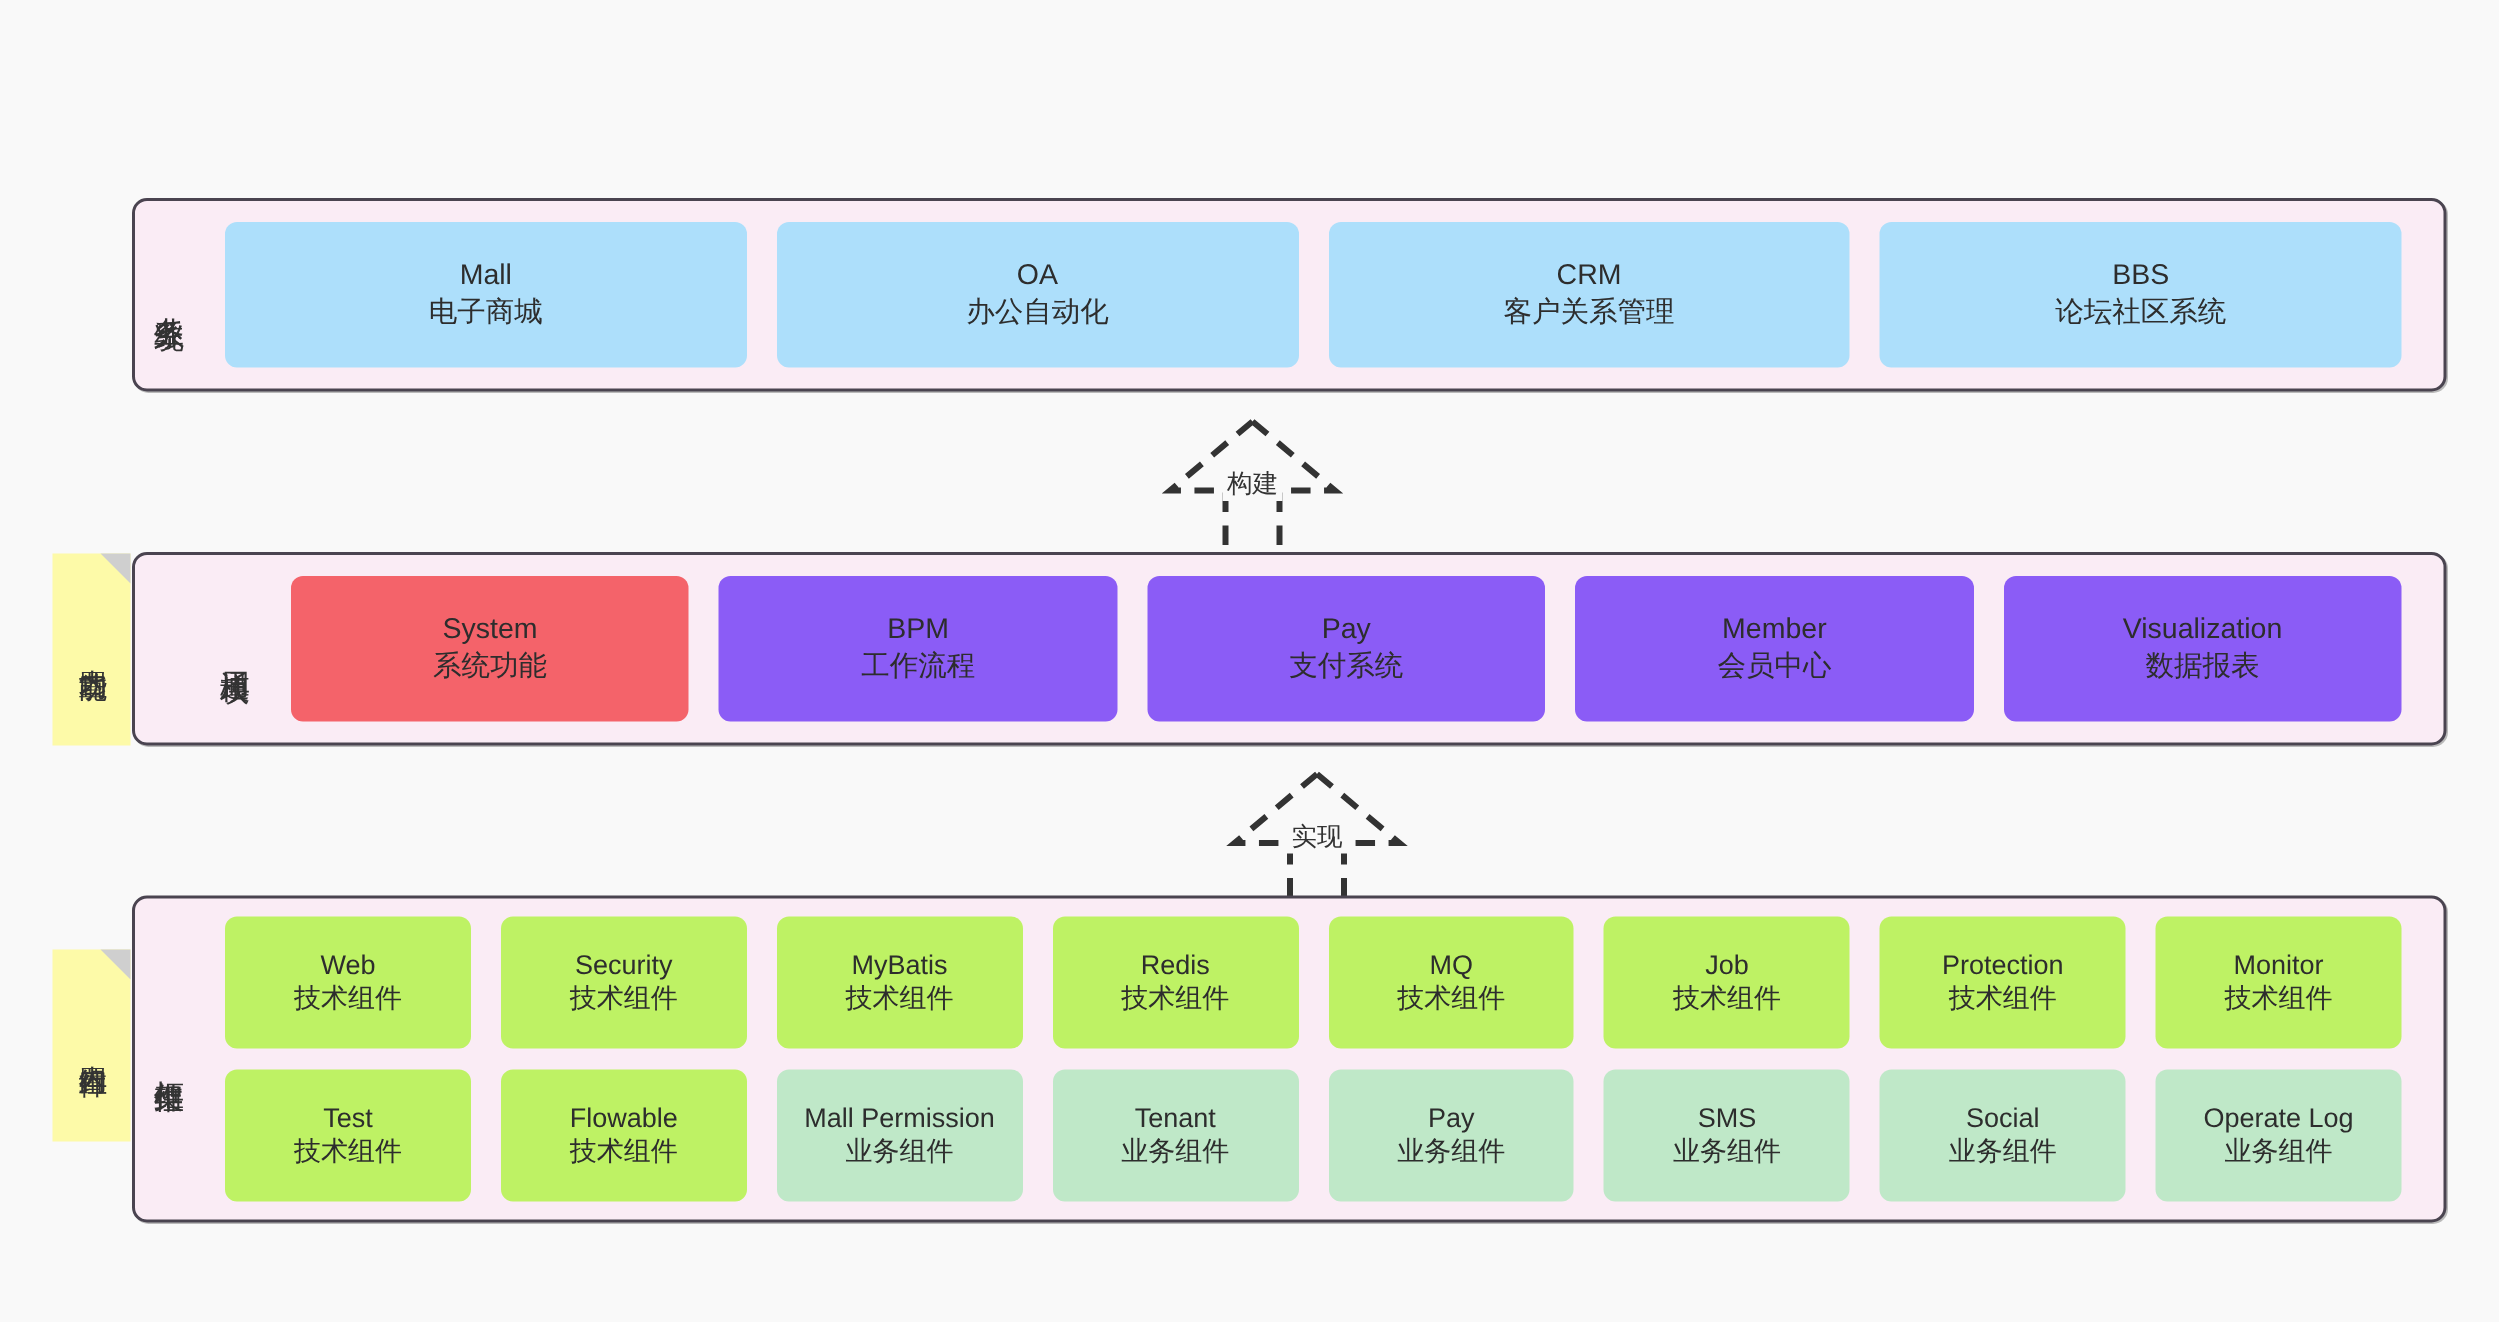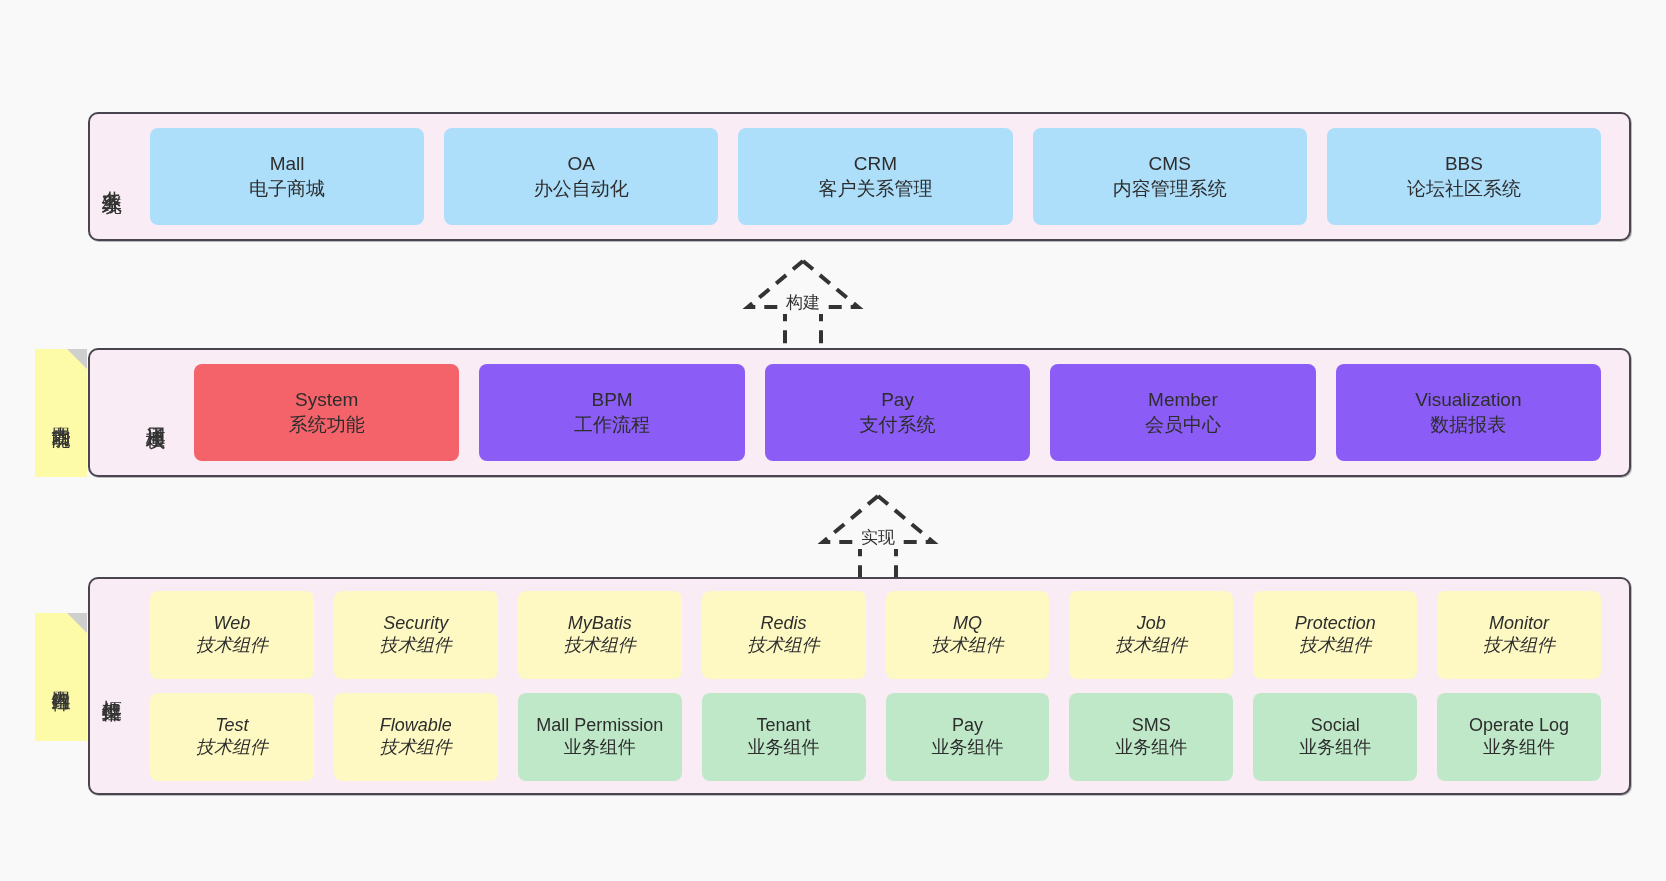--- a/index.html
+++ b/index.html
@@ -13,20 +13,21 @@
     font-family: "Liberation Sans", "DejaVu Sans", sans-serif;
     color: #333333;
     overflow: hidden;
     position: relative;
   }
 
   #canvas {
     position: relative;
     width: 1666px;
     height: 668px;
+    margin-top: 20px;
   }
 
   
   .layer {
     position: absolute;
     background: #faecf5;
     border: 2px solid #4a4450;
     border-radius: 10px;
     box-sizing: border-box;
     display: flex;
@@ -77,21 +78,21 @@
     min-width: 0;
   }
   .box .b-en { white-space: nowrap; }
   .box .b-cn { white-space: nowrap; }
   .box.wrap-en .b-en { white-space: normal; }
 
   
   .c-blue       { background: #addffb; }
   .c-red        { background: #f4636a; }
   .c-pink       { background: #8b5cf6; }
-  .c-green      { background: #fef9c3; font-style: italic; }
+  .c-green      { background: #bef264; }
   .c-lightgreen { background: #bfe8c8; }
 
   
   #layer-business {
     left: 88px;
     top: 112px;
     width: 1543px;
     height: 129px;
   }
 
@@ -169,21 +170,21 @@
     left: 50%;
     transform: translateX(-50%);
     top: 36px;
     font-size: 17px;
     color: #333333;
     background: #f9f9f9;
     padding: 0 3px;
     white-space: nowrap;
     user-select: none;
   }
-  #arrow-build   { left: 728px; top: 255px; }
+  #arrow-build   { left: 760px; top: 255px; }
   #arrow-impl    { left: 803px; top: 490px; text-align: center; }
 </style>
 </head>
 <body>
 
 <div id="canvas">
 
   <div class="layer" id="layer-business">
     <div class="layer-title">业务系统</div>
     <div class="layer-body">
@@ -192,24 +193,20 @@
         <span class="b-en">Mall</span>
         <span class="b-cn">电子商城</span>
       </div>
       <div class="box c-blue">
         <span class="b-en">OA</span>
         <span class="b-cn">办公自动化</span>
       </div>
       <div class="box c-blue">
         <span class="b-en">CRM</span>
         <span class="b-cn">客户关系管理</span>
-      </div>
-      <div class="box c-blue">
-        <span class="b-en">CMS</span>
-        <span class="b-cn">内容管理系统</span>
       </div>
       <div class="box c-blue">
         <span class="b-en">BBS</span>
         <span class="b-cn">论坛社区系统</span>
       </div>
 
     </div>
   </div>
 
   <div class="uml-arrow" id="arrow-build">

